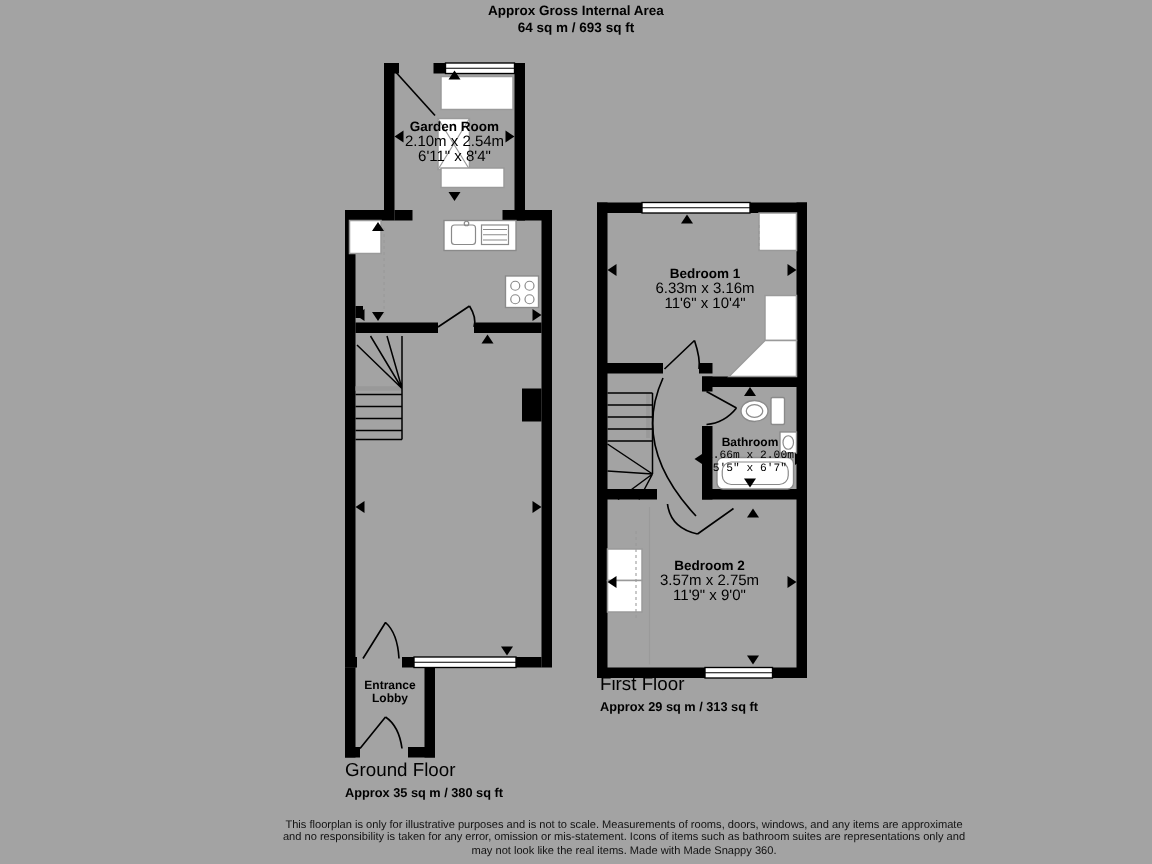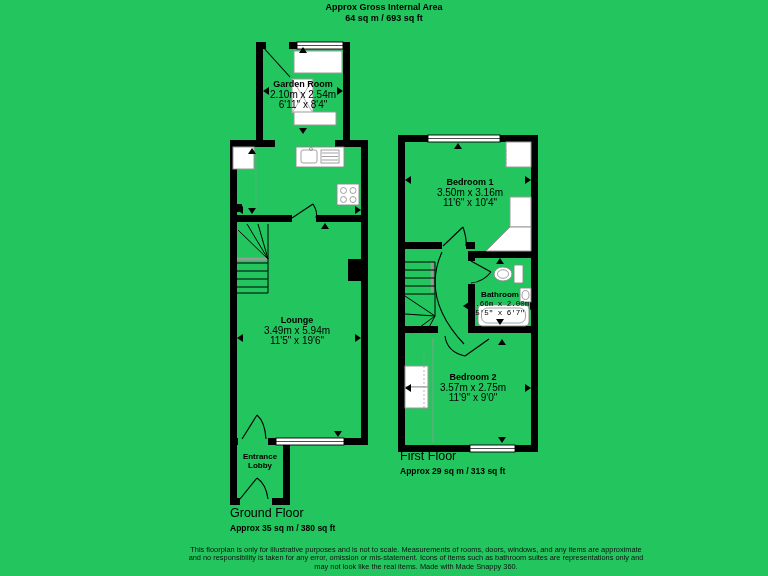--- a/index.html
+++ b/index.html
@@ -1,16 +1,16 @@
 <!DOCTYPE html>
 <html><head>
 <meta charset="utf-8">
 <style>
   html,body{margin:0;padding:0;background:#fff;}
-  .page{position:relative;width:768px;height:576px;background:#22c55e;overflow:hidden;
+  .page{position:relative;width:768px;height:576px;background:#a3a3a3;overflow:hidden;
         font-family:"Liberation Sans", sans-serif;color:#000;}
   .header{position:absolute;top:2px;left:0;width:768px;text-align:center;
           font-size:9px;font-weight:bold;line-height:10.5px;}
   svg.plan{position:absolute;}
   .room-label{position:absolute;transform:translateX(-50%);text-align:center;white-space:nowrap;}
   .room-label .rn{font-size:9px;font-weight:bold;line-height:10.5px;}
   .room-label .rd{font-size:10px;line-height:10.5px;}
   .room-label.small .rn{font-size:8px;line-height:9.5px;}
   .room-label.small .rd{font-size:7.5px;line-height:9.5px;font-family:Liberation Mono, monospace;}
   .lobby-label{position:absolute;transform:translateX(-50%);text-align:center;
@@ -238,34 +238,29 @@
     </g>
   </svg>
 
   <div class="room-label" style="left:303px;top:79px">
     <div class="rn">Garden Room</div>
     <div class="rd">2.10m x 2.54m</div>
     <div class="rd">6'11" x 8'4"</div>
   </div>
 
 
-  <div class="room-label" style="left:297px;top:315px">
-    <div class="rn">Lounge</div>
-    <div class="rd">3.49m x 5.94m</div>
-    <div class="rd">11'5" x 19'6"</div>
-  </div>
 
   <div class="lobby-label" style="left:260px;top:452px">
     <div>Entrance</div>
     <div>Lobby</div>
   </div>
 
   <div class="room-label" style="left:470px;top:177px">
     <div class="rn">Bedroom 1</div>
-    <div class="rd">3.50m x 3.16m</div>
+    <div class="rd">6.33m x 3.16m</div>
     <div class="rd">11'6" x 10'4"</div>
   </div>
 
   <div class="room-label small" style="left:500px;top:290px">
     <div class="rn">Bathroom</div>
     <div class="rd">1.66m x 2.00m</div>
     <div class="rd">5'5" x 6'7"</div>
   </div>
 
   <div class="room-label" style="left:473px;top:372px">

